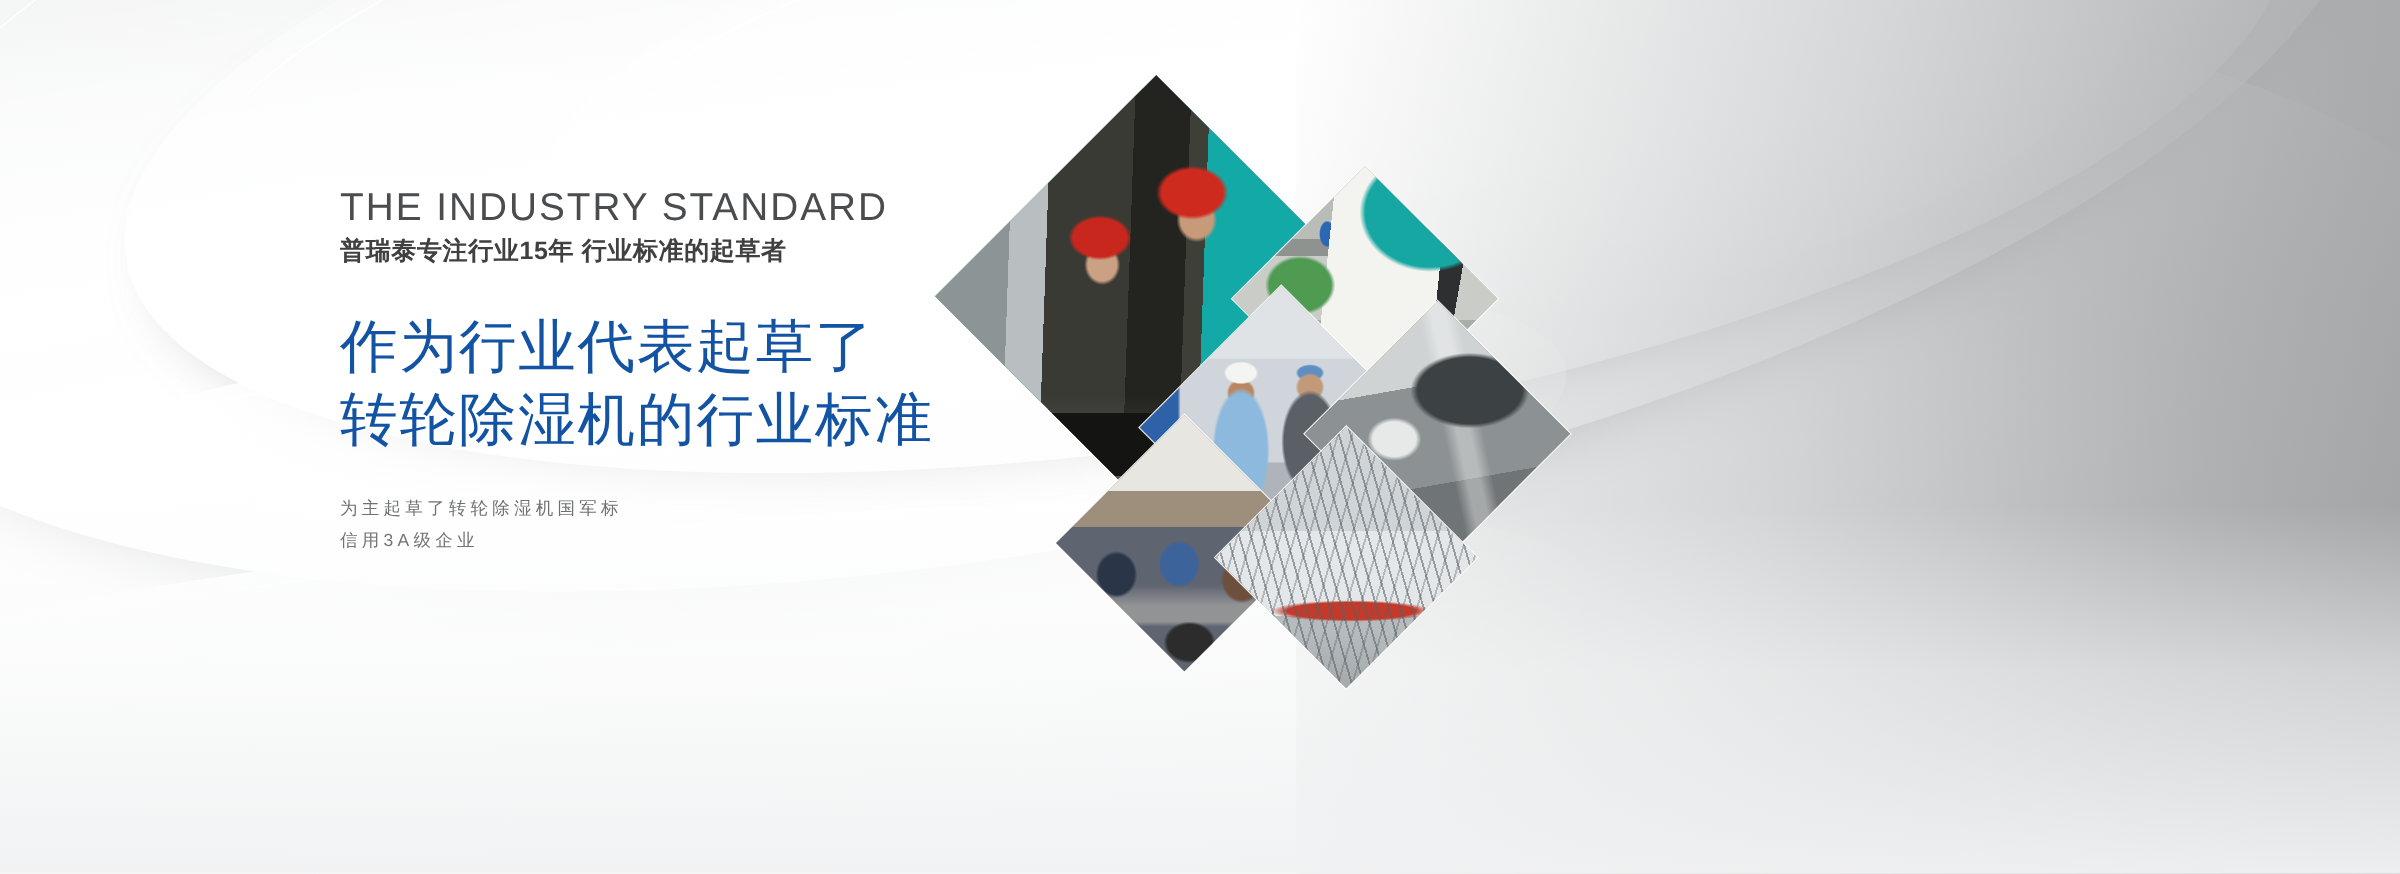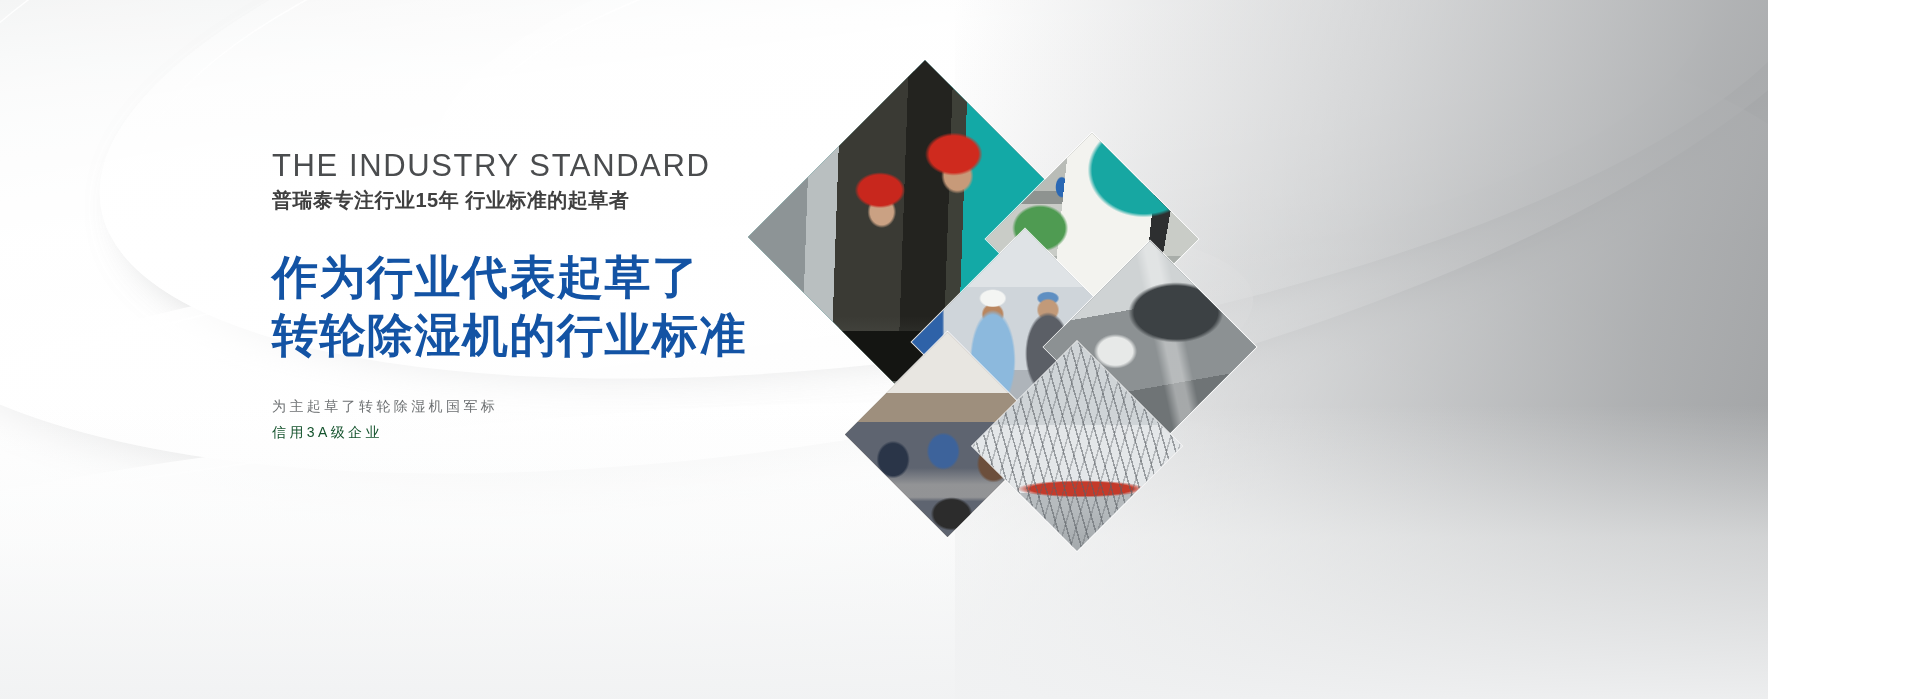--- a/index.html
+++ b/index.html
@@ -1,21 +1,21 @@
 <!DOCTYPE html>
 <html><head>
 <meta charset="utf-8">
 <title>Banner</title>
 <style>
   html,body{margin:0;padding:0;background:#fff;}
   body{font-family:"Liberation Sans","DejaVu Sans",sans-serif;}
 
   .banner{
     position:relative;
-    width:1768px;height:699px;
+    width:1920px;height:699px;
     overflow:hidden;
     background:#f2f3f4;
   }
 
   
   .bg-base{
     position:absolute;inset:0;
     background:
       radial-gradient(130% 115% at 16% 62%, #ffffff 0%, #fdfdfd 26%, #f6f7f7 44%, #eceded 60%, #e2e3e4 74%, #d8d9da 88%, #d2d3d4 100%);
   }
@@ -114,36 +114,36 @@
     margin-top:4px;
     font-size:20px;
     font-weight:bold;
     color:#404040;
     letter-spacing:0.5px;
     white-space:nowrap;
   }
   .headline{
     margin-top:34px;
     color:#1353a4;
-    font-weight:bold;
+    font-weight:normal;
     font-size:46px;
     line-height:1.27;
     letter-spacing:1.5px;
     white-space:nowrap;
   }
   .headline .line{display:block;}
   .sub-lines{
     margin-top:30px;
     color:#6e7173;
     font-size:14px;
     letter-spacing:3.4px;
     line-height:1.85;
   }
   .sub-lines .line{display:block;white-space:nowrap;}
-  .sub-lines .line.dim{color:#14532d;}
+  .sub-lines .line.dim{color:#737373;}
 
   
   .collage{
     position:absolute;
     left:745px;top:72px;
     width:620px;height:430px;
     z-index:5;
   }
   .dia{
     position:absolute;

